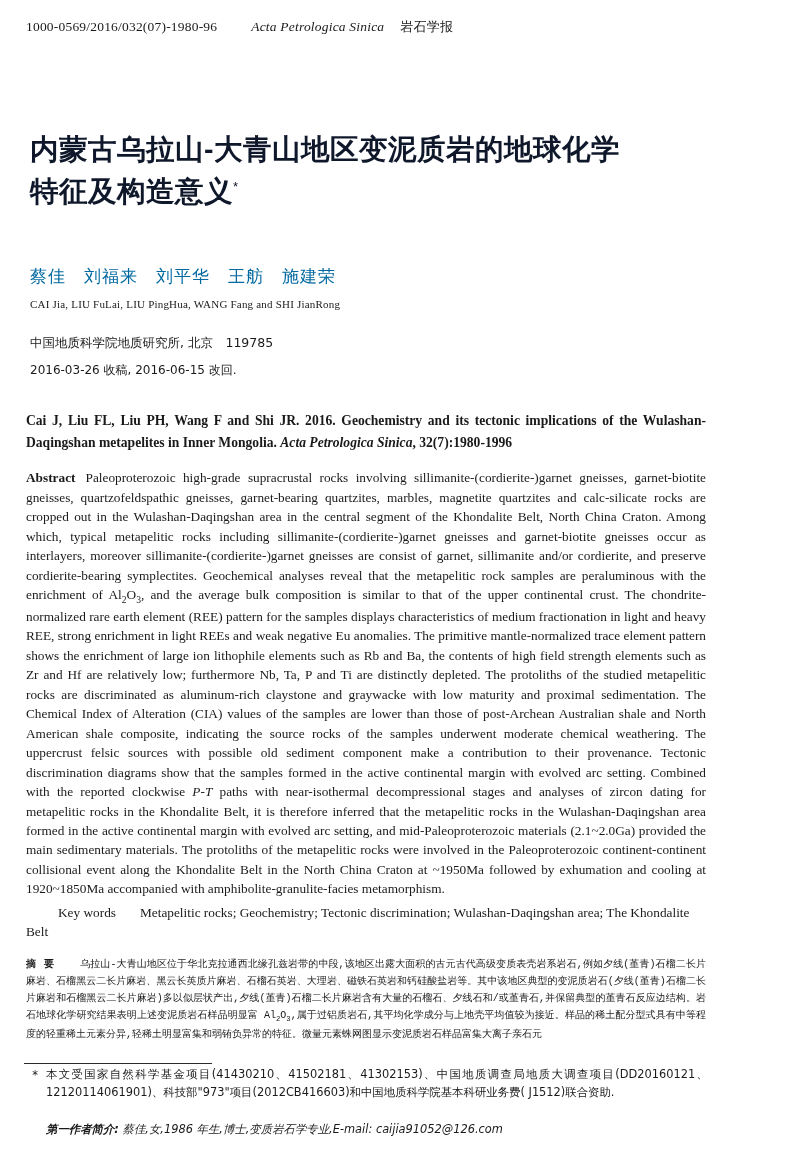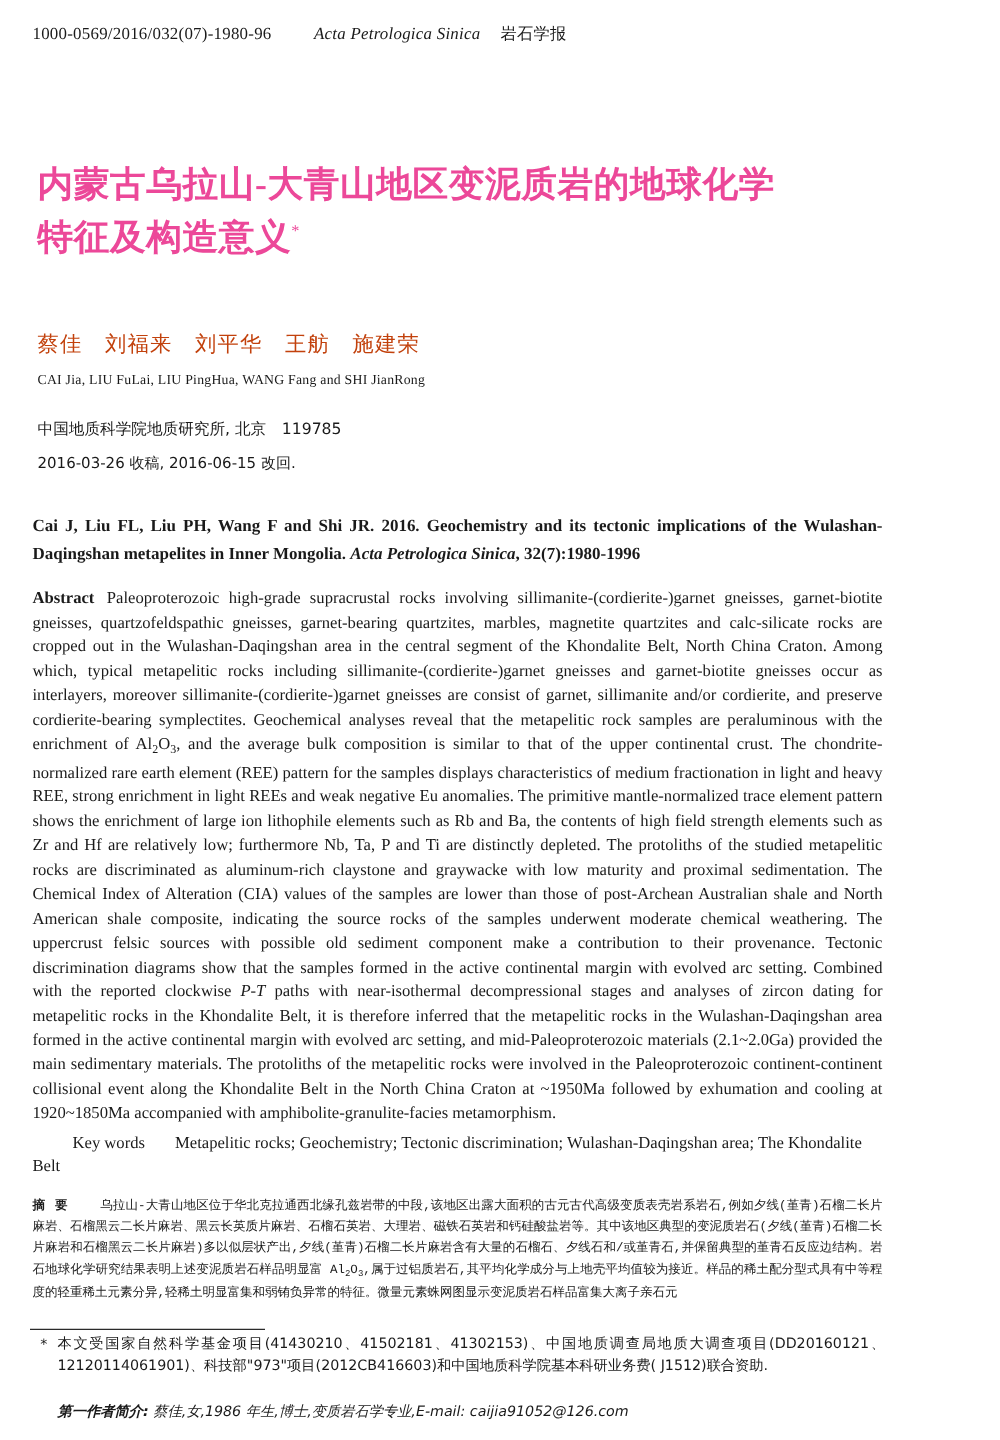--- a/index.html
+++ b/index.html
@@ -48,44 +48,44 @@
     font-size: 13px;
     white-space: nowrap;
   }
 
   
   .title-block {
     margin-top: 92px;
     padding-left: 6px;
   }
   .title-cn {
-    font-family: Liberation Serif, serif;
+    font-family: Liberation Sans, sans-serif;
     font-weight: bold;
     font-size: 28.5px;
     line-height: 1.48;
     letter-spacing: 0.5px;
-    color: #ec4899;
+    color: #0f172a;
   }
   .title-star {
     font-size: 13px;
     vertical-align: super;
     font-weight: normal;
   }
 
   
   .authors-block {
     margin-top: 52px;
     padding-left: 6px;
   }
   .authors-cn {
     font-family: "DejaVu Sans", sans-serif;
     font-size: 17px;
     letter-spacing: 1px;
     line-height: 1.5;
-    color: #c2410c;
+    color: #0369a1;
   }
   .authors-cn span.nm { margin-right: 18px; }
   .authors-en {
     font-size: 11px;
     margin-top: 8px;
     letter-spacing: 0.2px;
   }
 
   
   .affil-block {

